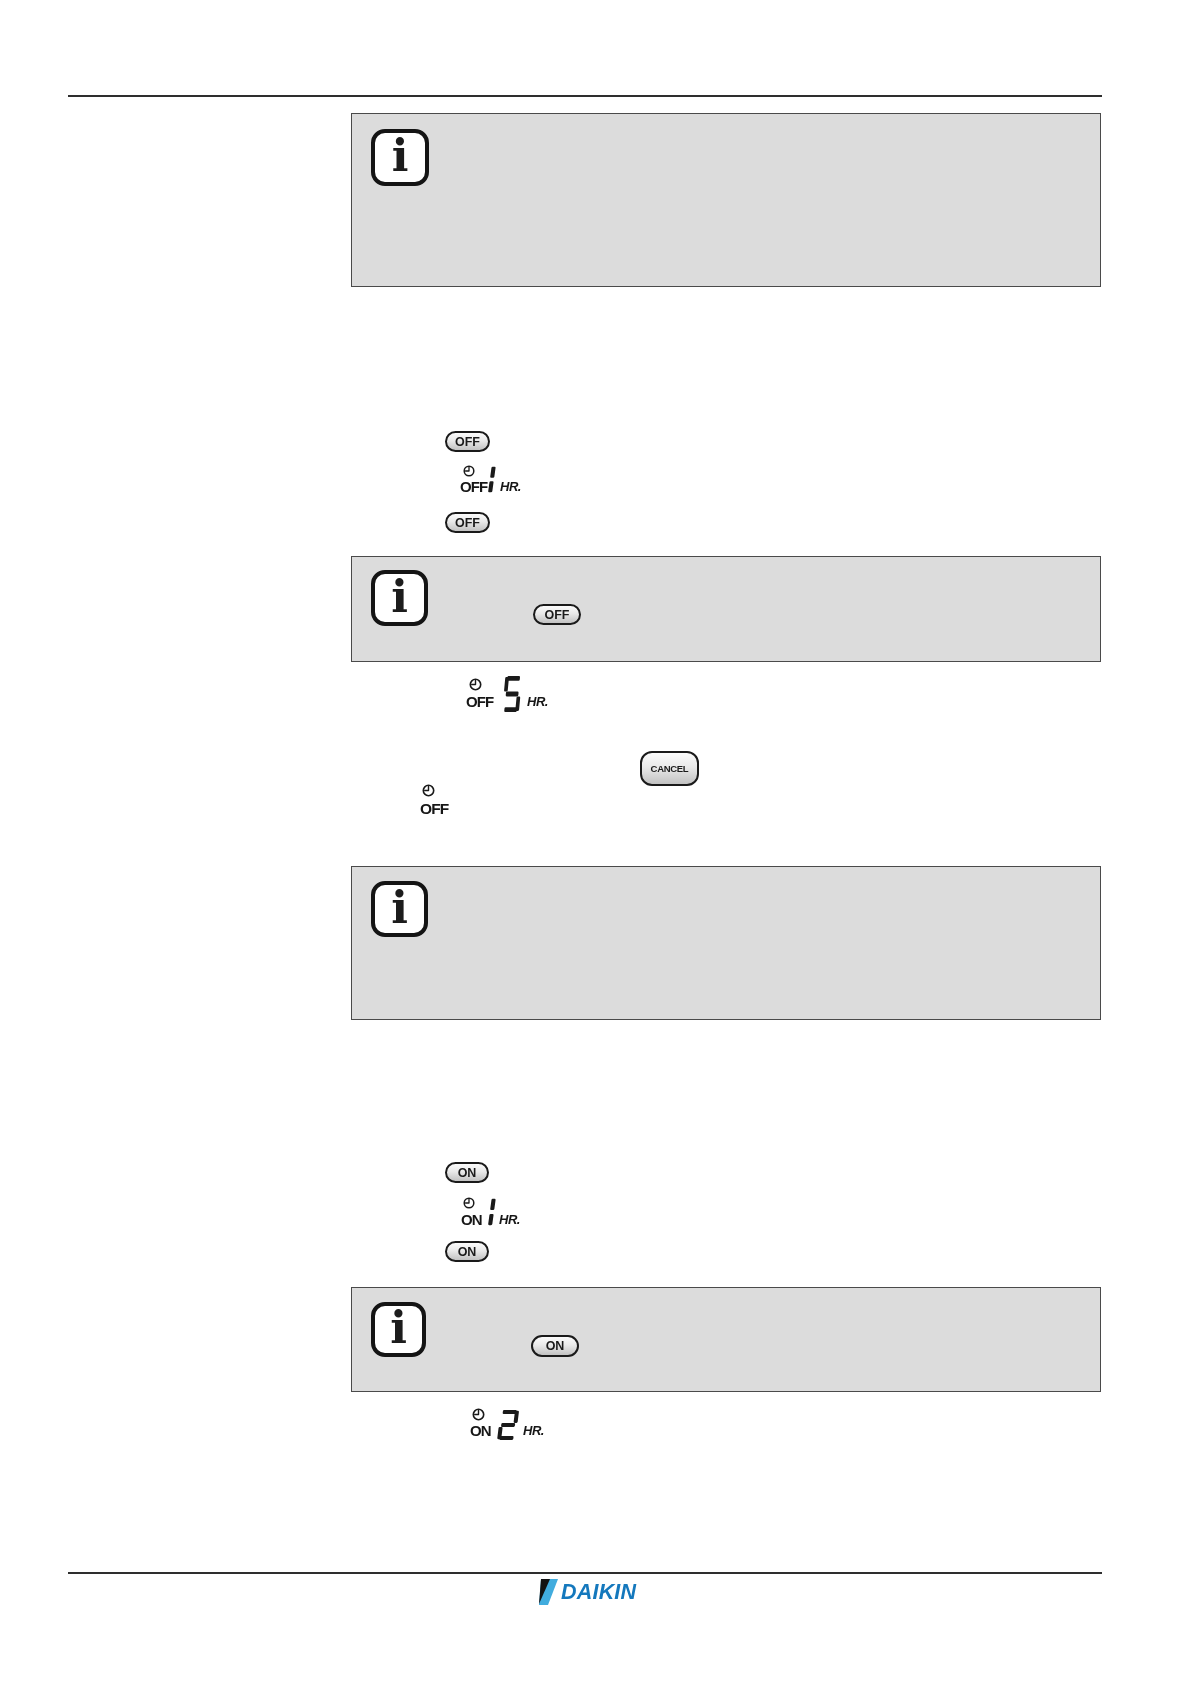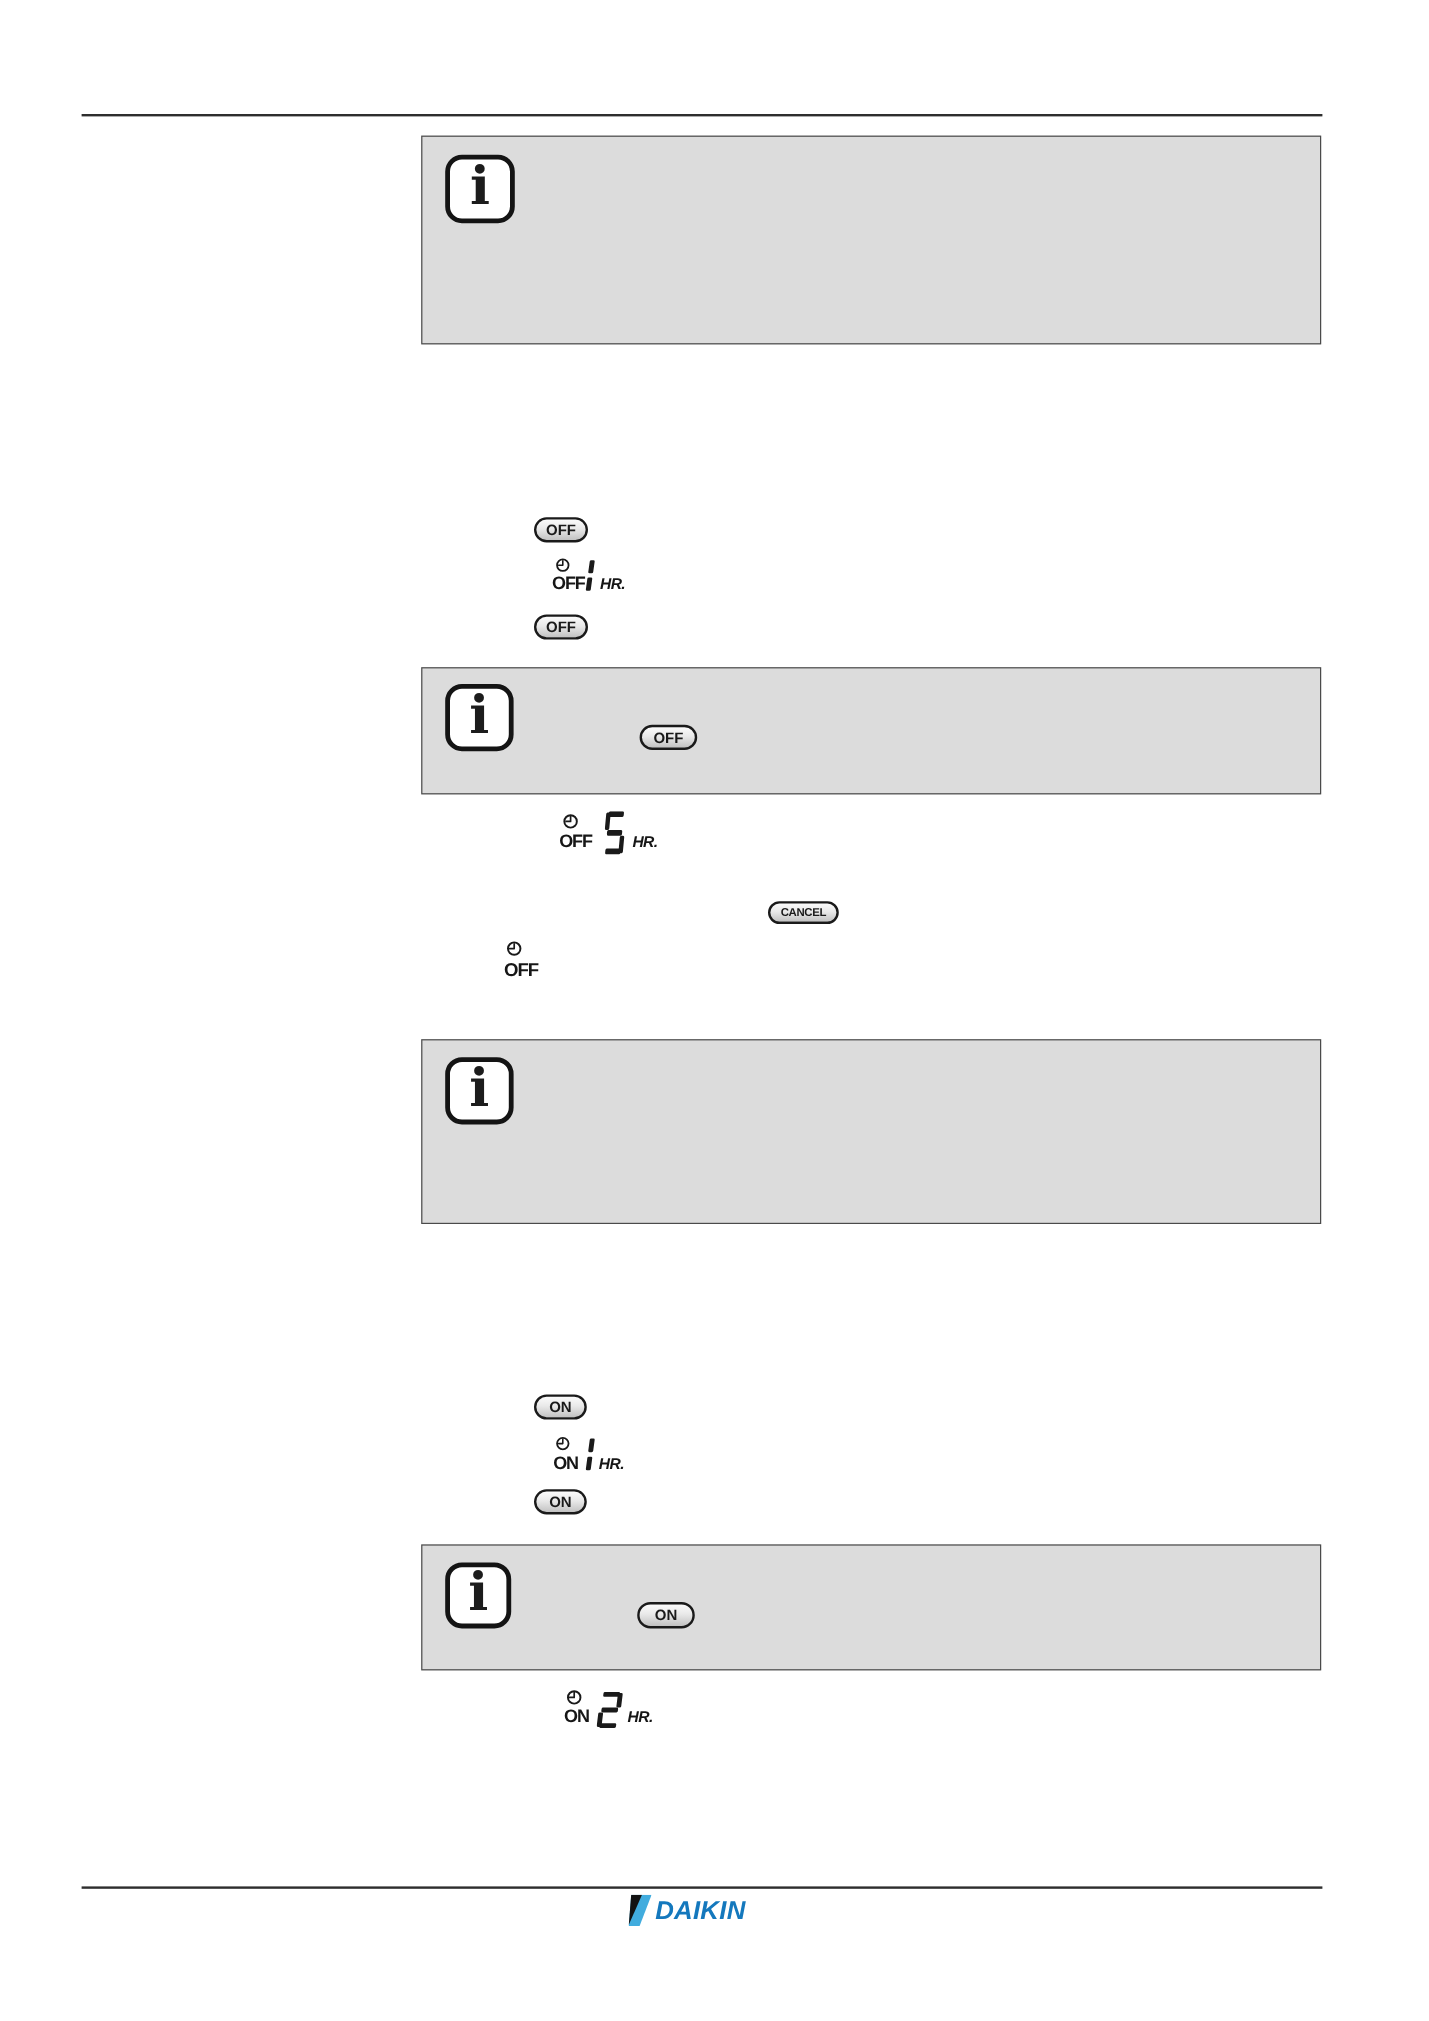--- a/index.html
+++ b/index.html
@@ -80,21 +80,21 @@
           <rect x="8" y="0" width="48" height="14" rx="4"></rect>
           <rect x="0" y="3" width="14" height="42" rx="4"></rect>
           <rect x="8" y="45" width="48" height="14" rx="4"></rect>
           <rect x="50" y="59" width="14" height="42" rx="4"></rect>
           <rect x="8" y="90" width="48" height="14" rx="4"></rect>
         </g>
       </svg>
     </span>
   <span class="abs lbl unit" style="left:527px;top:695px;">HR.</span>
 
-  <div class="abs pill cancel" style="left:640px;top:751px;width:59px;height:19px;">CANCEL</div>
+  <div class="abs pill cancel" style="left:640px;top:751px;width:59px;height:35px;">CANCEL</div>
 
   <div class="abs clock" style="left:422px;top:784px;width:13px;height:13px;">
     <svg viewBox="0 0 24 24">
         <circle cx="12" cy="12" r="9.6" fill="none" stroke="#1a1a1a" stroke-width="3"></circle>
         <path d="M12 12 V4.5 M12 12 H5" stroke="#1a1a1a" stroke-width="2.6" fill="none" stroke-linecap="round"></path>
       </svg>
   </div>
   <span class="abs lbl" style="left:420px;top:801px;font-size:15.5px;">OFF</span>
 
   <div class="abs gbox" style="left:351px;top:866px;width:750px;height:154px;">
@@ -146,21 +146,21 @@
           <rect x="8" y="45" width="48" height="14" rx="4"></rect>
           <rect x="0" y="59" width="14" height="42" rx="4"></rect>
           <rect x="8" y="90" width="48" height="14" rx="4"></rect>
         </g>
       </svg>
     </span>
   <span class="abs lbl unit" style="left:523px;top:1424px;">HR.</span>
 
   <div class="abs rule" style="left:68px;top:1572px;width:1034px;height:1.5px;"></div>
 
-  <div class="abs logo" style="left:519px;top:1579px;">
+  <div class="abs logo" style="left:534px;top:1579px;">
     <svg width="24" height="26" viewBox="0 0 24 26">
       <polygon points="7,0 24,0 14,26 5,26" fill="#41acde"></polygon>
       <polygon points="7,0 16,0 5,25" fill="#121212"></polygon>
     </svg>
     <span class="logo-text">DAIKIN</span>
   </div>
 
 </div>
 
 </body></html>

